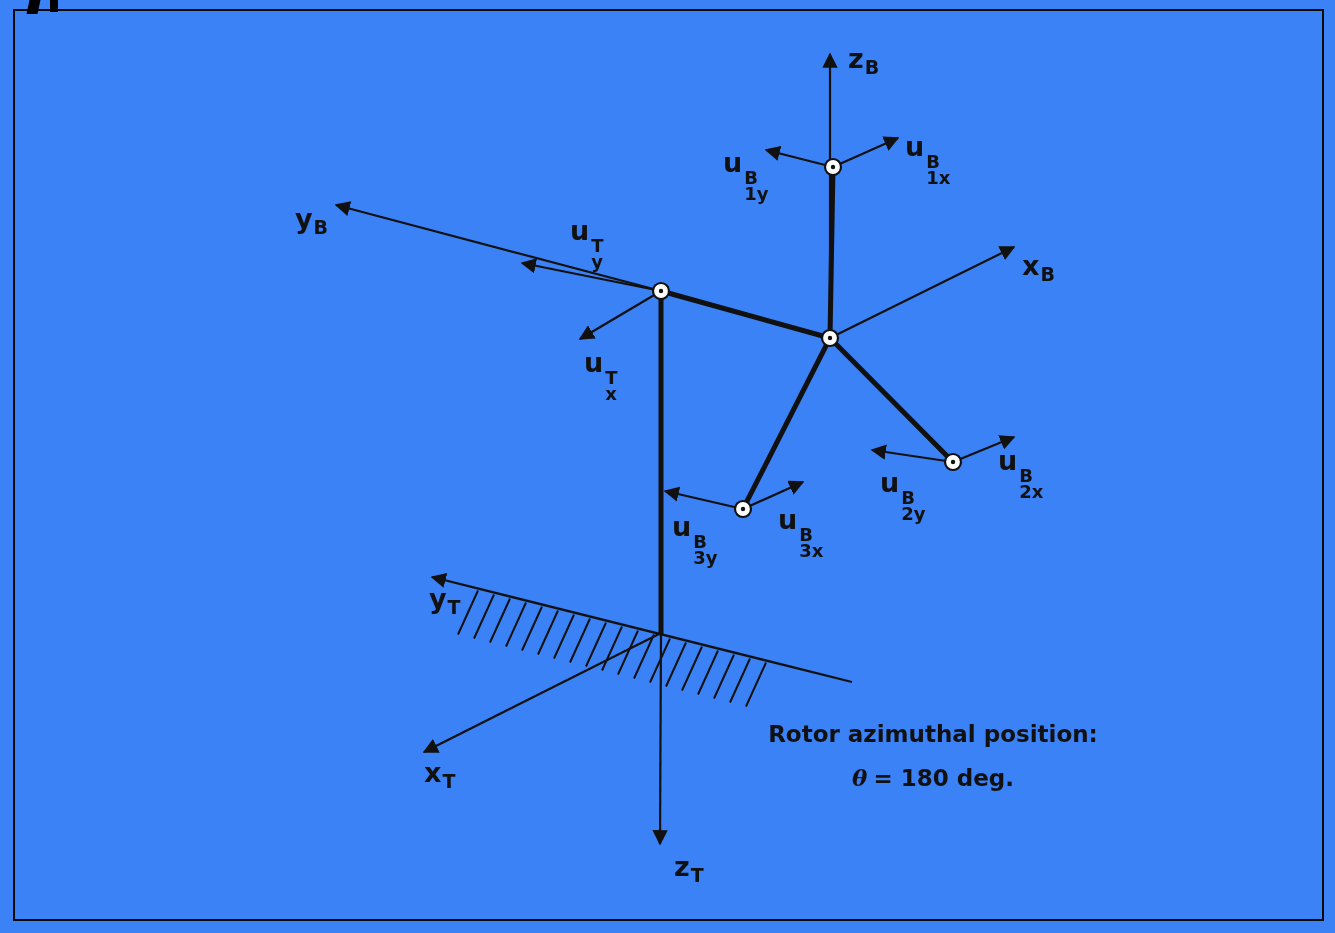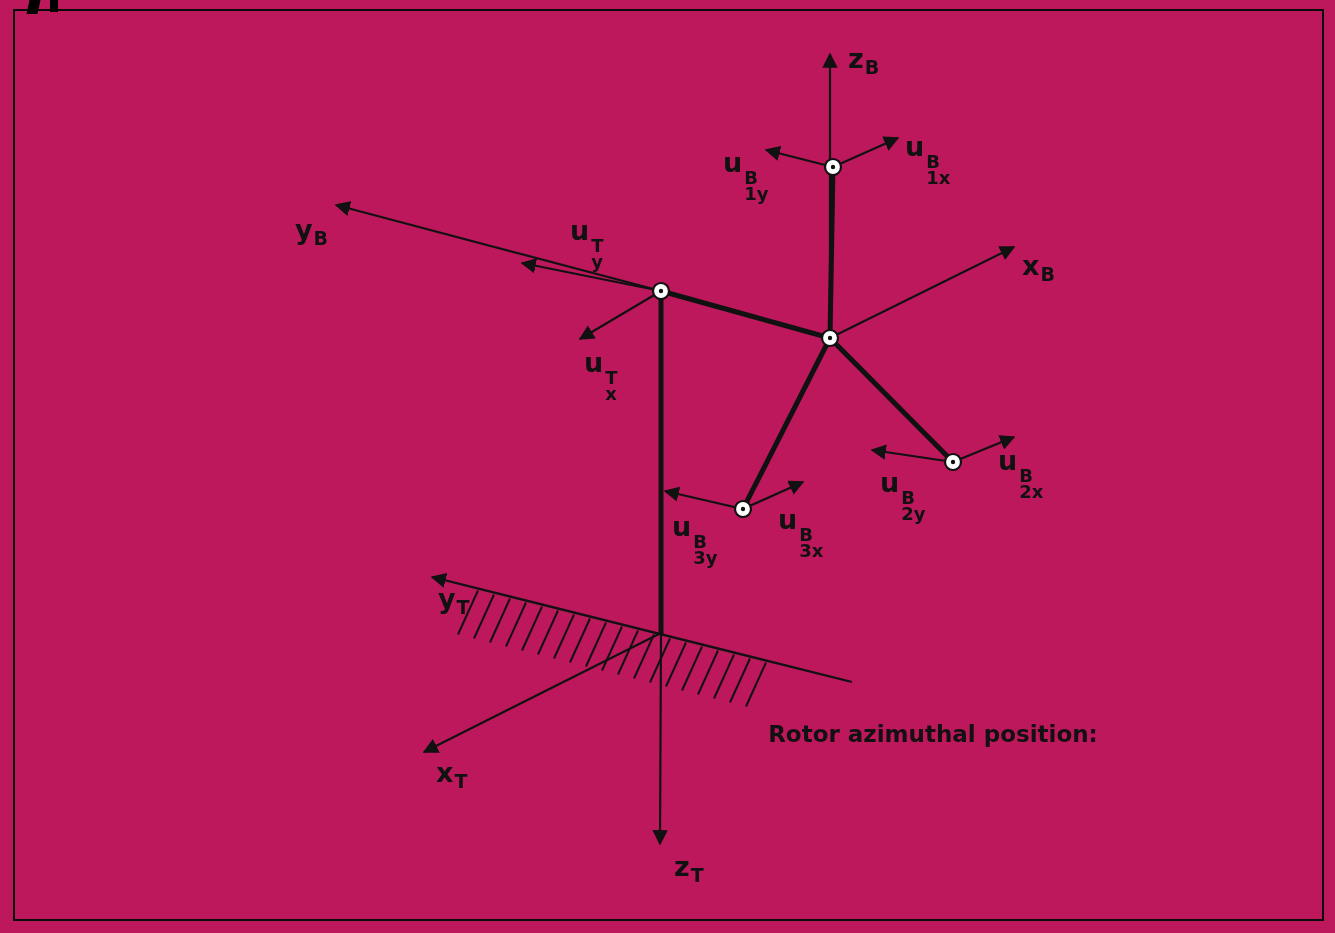--- a/index.html
+++ b/index.html
@@ -1,19 +1,19 @@
 <!DOCTYPE html>
 <html><head>
 <meta charset="utf-8">
 <style>
   * { margin: 0; padding: 0; box-sizing: border-box; }
   html, body { width: 1335px; height: 933px; background: #ffffff; overflow: hidden; }
   body { font-family: "DejaVu Sans", sans-serif; color: #111; }
 
-  #fig { position: relative; width: 1335px; height: 933px; background: #be185d; }
+  #fig { position: relative; width: 1335px; height: 933px; background: #3b82f6; }
 
   #frame {
     position: absolute; left: 13px; top: 9px; width: 1311px; height: 912px;
     border: 2.5px solid #0a0a0a;
   }
 
   .artifact { position: absolute; background: #000; }
 
   svg.canvas { position: absolute; left: 0; top: 0; }
 
@@ -146,27 +146,27 @@
       </g>
     </g>
   </svg>
 
   <div class="lbl" style="left:848px;top:44px">
     <span class="base">z</span><span class="axsub">B</span>
   </div>
   <div class="lbl" style="left:1022px;top:251px">
     <span class="base">x</span><span class="axsub">B</span>
   </div>
-  <div class="lbl" style="left:295px;top:215px">
+  <div class="lbl" style="left:295px;top:204px">
     <span class="base">y</span><span class="axsub">B</span>
   </div>
-  <div class="lbl" style="left:438px;top:584px">
+  <div class="lbl" style="left:429px;top:584px">
     <span class="base">y</span><span class="axsub">T</span>
   </div>
-  <div class="lbl" style="left:436px;top:758px">
+  <div class="lbl" style="left:424px;top:758px">
     <span class="base">x</span><span class="axsub">T</span>
   </div>
   <div class="lbl" style="left:674px;top:852px">
     <span class="base">z</span><span class="axsub">T</span>
   </div>
 
   <div class="lbl" style="left:723px;top:148px">
     <span class="base">u</span><span class="stack">
         <span>B</span>
         <span>1y</span>
@@ -213,15 +213,18 @@
   </div>
   <div class="lbl" style="left:584px;top:348px">
     <span class="base">u</span><span class="stack">
         <span>T</span>
         <span>x</span>
       </span>
   </div>
 
   <div id="caption">
     <div>Rotor azimuthal position:</div>
+    <div>
+      <span class="theta">θ</span><span>= 180 deg.</span>
+    </div>
   </div>
 
 </div>
 
 </body></html>

